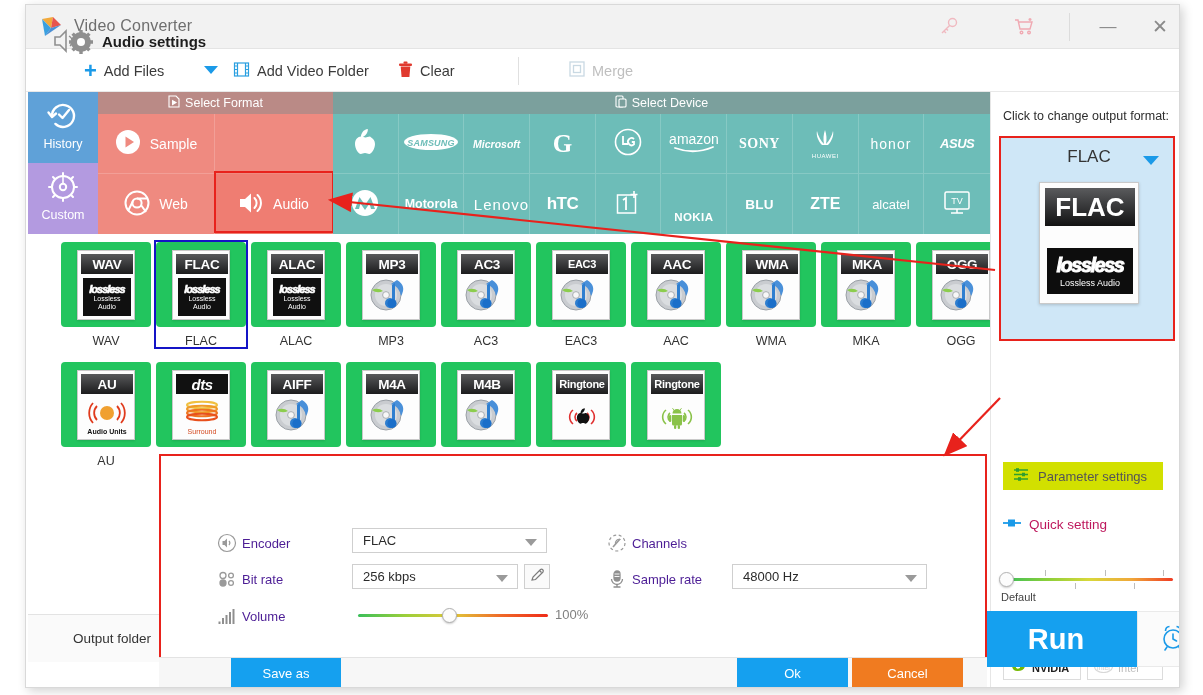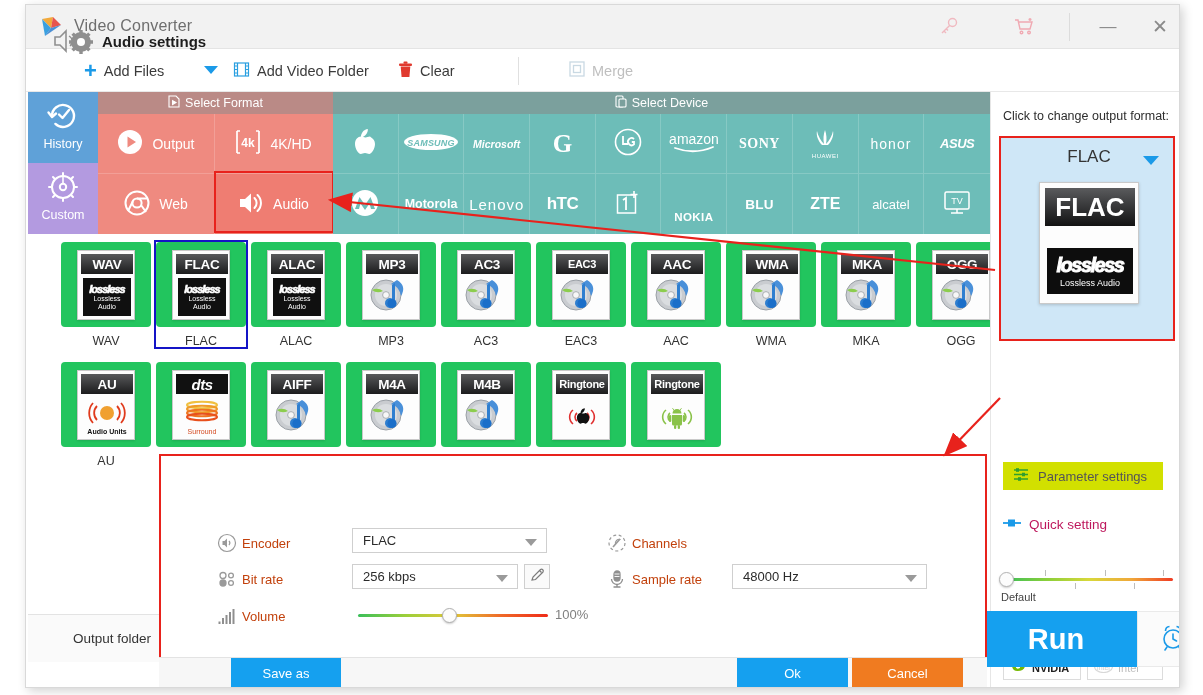--- a/index.html
+++ b/index.html
@@ -313,21 +313,21 @@
     background: #ffffff; border: 2.5px solid #e8221c;
   }
   #audio-settings-title {
     position: absolute; left: 76px; top: 28px;
     font-size: 15px; font-weight: bold; color: #1d1d1d;
   }
   #audio-settings-icon { position: absolute; left: 28px; top: 22px; }
 
   .field-row { position: absolute; height: 26px; display: flex; align-items: center; }
   .field-icon { width: 30px; display:flex; align-items:center; justify-content:center; }
-  .field-label { font-size: 13px; color: #c2410c; }
+  .field-label { font-size: 13px; color: #4c1d95; }
   .combo {
     position: absolute; height: 25px;
     border: 1px solid #cfcfcf; background: #fff;
     display: flex; align-items: center; padding-left: 10px;
     font-size: 13px; color: #2b2b2b;
   }
   .combo .carrow {
     position: absolute; right: 9px; top: 10px;
     width: 0; height: 0;
     border-left: 6px solid transparent;
@@ -503,30 +503,21 @@
     </div>
 
     <div class="cat-grid" id="format-grid">
       <div class="cell fmt-cell" style="left:0;top:0;">
         <span>
           <svg width="26" height="26" viewBox="0 0 26 26">
               <circle cx="13" cy="13" r="12" fill="#fff"></circle>
               <path d="M10.5 7.5 L19 13 L10.5 18.5 Z" fill="#ef8a80"></path>
             </svg>
         </span>
-        <span>Output</span>
-      </div>
-      <div class="cell fmt-cell" style="left:117px;top:0;border-right:none;">
-        <span>
-          <svg width="26" height="24" viewBox="0 0 26 24" fill="none" stroke="#fff" stroke-width="1.7">
-            <path d="M2 1 H5 M2 1 V23 M2 23 H5 M21 1 H24 M24 1 V23 M21 23 H24"></path>
-            <text x="13" y="17" font-size="12" font-weight="bold" fill="#fff" text-anchor="middle" font-family="Liberation Sans, sans-serif" stroke="none">4k</text>
-          </svg>
-        </span>
-        <span>4K/HD</span>
+        <span>Sample</span>
       </div>
       <div class="cell fmt-cell" style="left:0;top:60px;border-bottom:none;">
         <span>
           <svg width="26" height="26" viewBox="0 0 26 26" fill="none" stroke="#fff" stroke-width="2">
             <circle cx="13" cy="13" r="11.5"></circle>
             <circle cx="13" cy="13" r="4.6"></circle>
             <path d="M13 8.4 L24 8.4 M9 11 L4 21 M17 15 L22 22"></path>
           </svg>
         </span>
         <span>Web</span>
@@ -606,21 +597,21 @@
         <span>
           <svg width="28" height="28" viewBox="0 0 28 28">
             <circle cx="14" cy="14" r="13" fill="#fff"></circle>
             <path d="M4 20 L8.5 8 L14 16 L19.5 8 L24 20 L20 20 L18.5 14.5 L14 21 L9.5 14.5 L8 20 Z" fill="#6dbdb8"></path>
           </svg>
         </span>
       </div>
       <div class="cell dev-cell" style="left:65.7px;top:60px;border-bottom:none;">
         <span class="dev-logo" style="font-size:12.5px;">Motorola</span>
       </div>
-      <div class="cell dev-cell" style="left:131.4px;top:60px;border-bottom:none;">
+      <div class="cell dev-cell" style="left:131.4px;top:60px;border-bottom:none;justify-content:flex-end;">
         <span class="dev-logo" style="font-size:15px;letter-spacing:1px;font-weight:normal;">Lenovo</span>
       </div>
       <div class="cell dev-cell" style="left:197.1px;top:60px;border-bottom:none;">
         <span class="dev-logo" style="font-size:17px;letter-spacing:-0.5px;">hTC</span>
       </div>
       <div class="cell dev-cell" style="left:262.8px;top:60px;border-bottom:none;">
         <span>
           <svg width="26" height="26" viewBox="0 0 26 26" fill="none" stroke="#fff" stroke-width="1.5">
             <rect x="2.5" y="5" width="18" height="18"></rect>
             <path d="M8 10 L11 8 V20" stroke-width="1.8"></path>

